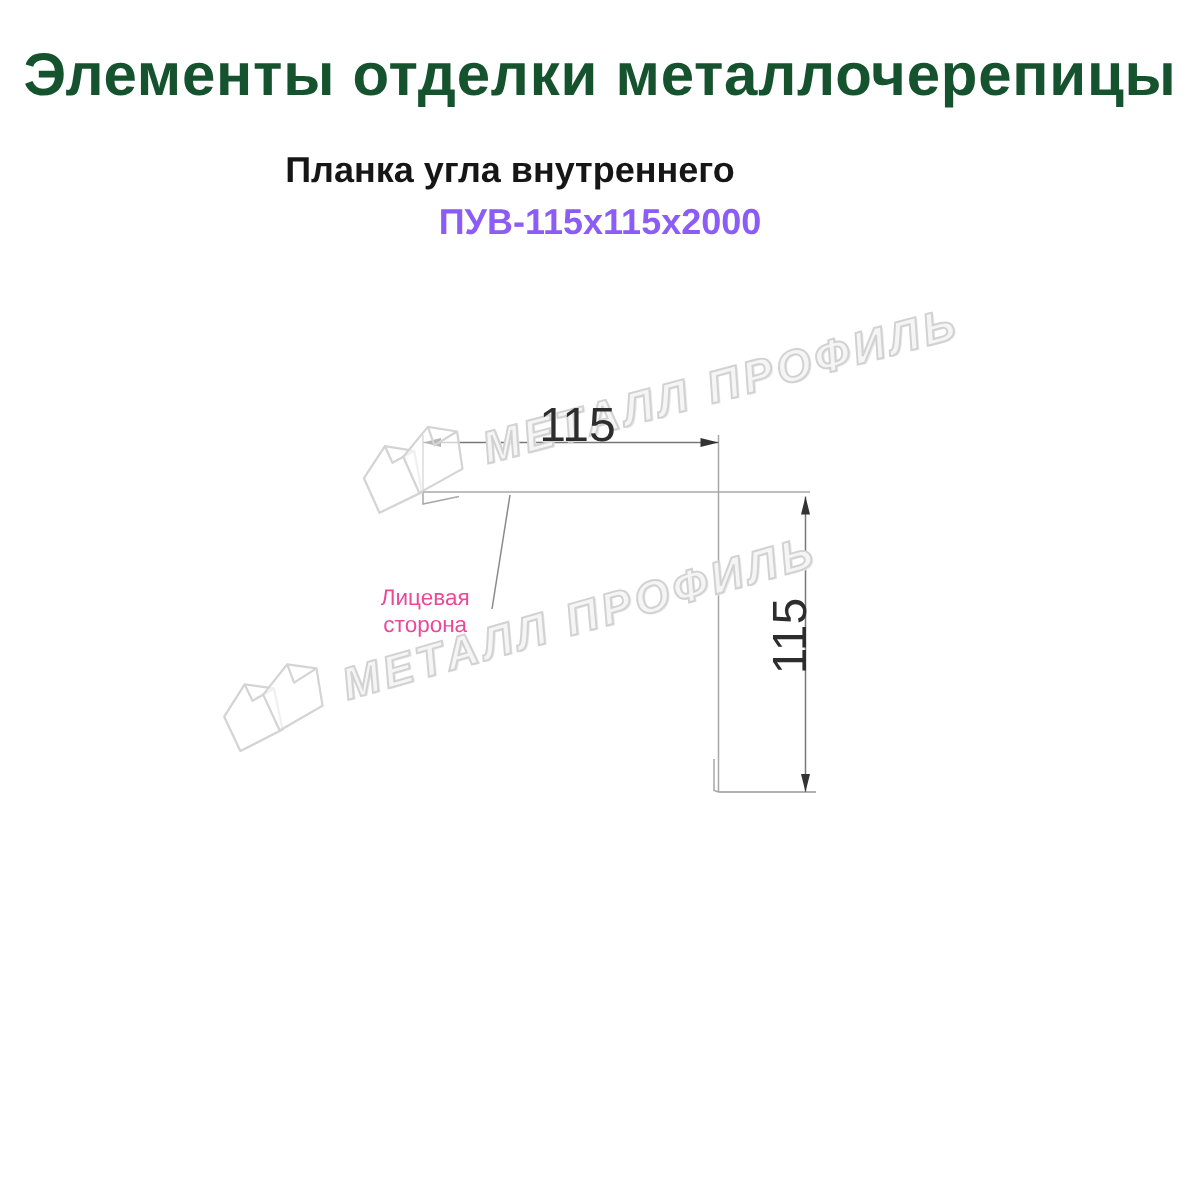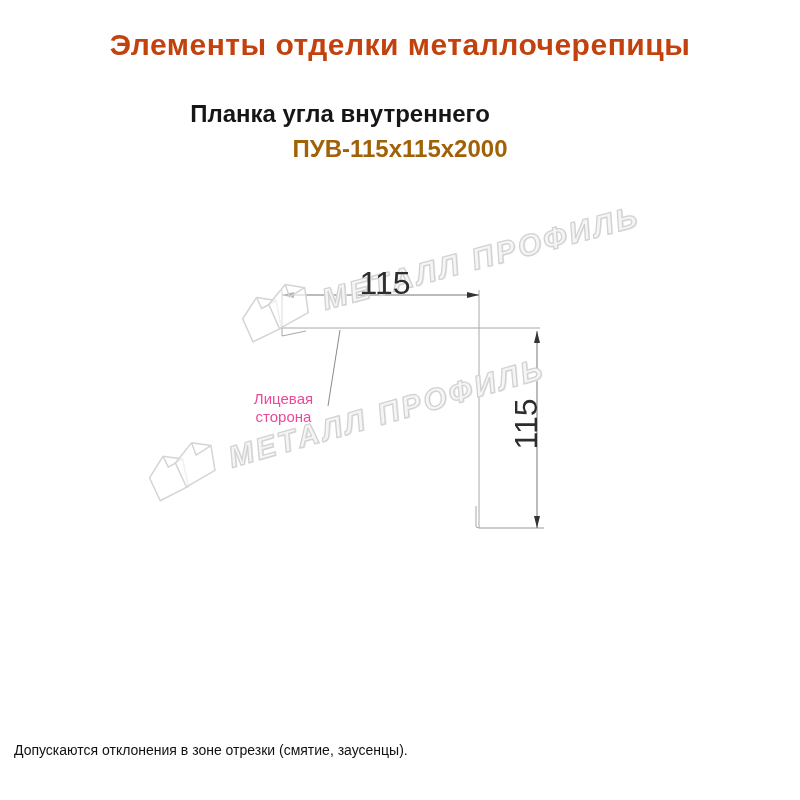--- a/index.html
+++ b/index.html
@@ -8,35 +8,35 @@
     background:#ffffff;
     position:relative;
     overflow:hidden;
     font-family:"Liberation Sans", sans-serif;
     color:#1a1a1a;
   }
   .abs{position:absolute;}
   .page-title{
     left:0;top:28px;width:800px;
     text-align:center;
-    font-size:30px;font-weight:bold;
+    font-size:40px;font-weight:bold;
     letter-spacing:0.5px;
-    color:#c2410c;
+    color:#14532d;
   }
   .product-name{
     left:0;top:100px;width:680px;
     text-align:center;
     font-size:24px;font-weight:bold;
     color:#161616;
   }
   .product-code{
     left:0;top:135px;width:800px;
     text-align:center;
     font-size:24px;font-weight:bold;
-    color:#a16207;
+    color:#8b5cf6;
   }
   .drawing-svg{left:0;top:0;width:800px;height:800px;}
   .dim-label-h{
     left:350px;top:265px;width:70px;
     text-align:center;
     font-size:32px;font-weight:normal;
     color:#2d2d2d;
   }
   .dim-label-v{
     left:491px;top:406px;width:70px;height:36px;
@@ -145,14 +145,13 @@
 
 <div class="abs dim-label-h">115</div>
 <div class="abs dim-label-v">115</div>
 
 <div class="abs face-label">
   <div>Лицевая</div>
   <div>сторона</div>
 </div>
 
 <div class="abs footer-notes">
-  <div>Допускаются отклонения в зоне отрезки (смятие, заусенцы).</div>
 </div>
 
 </body></html>

